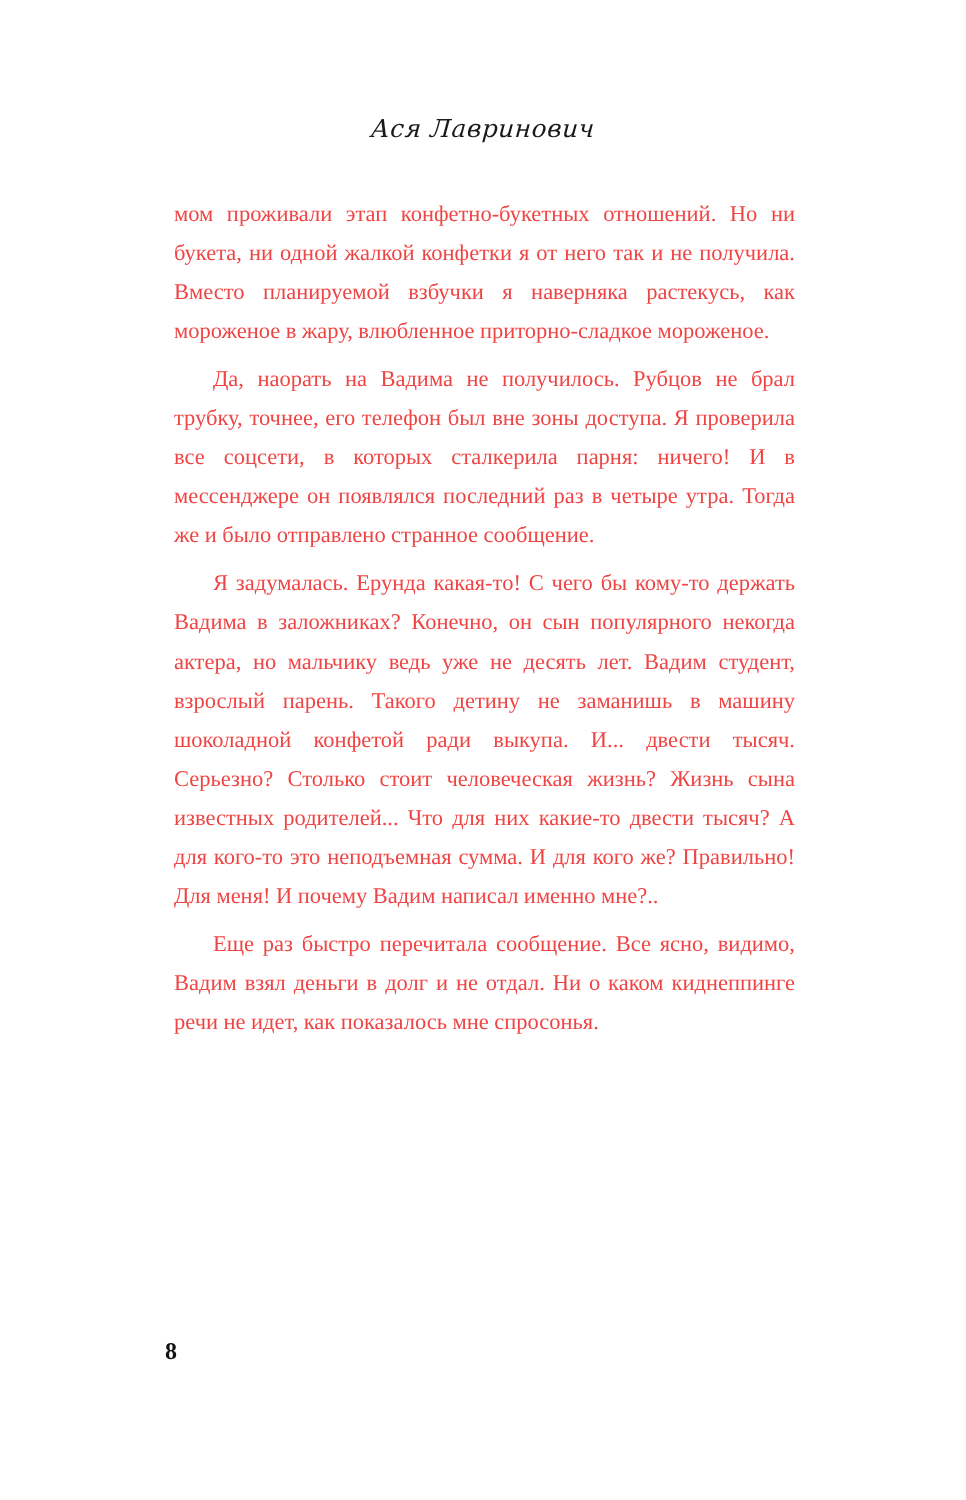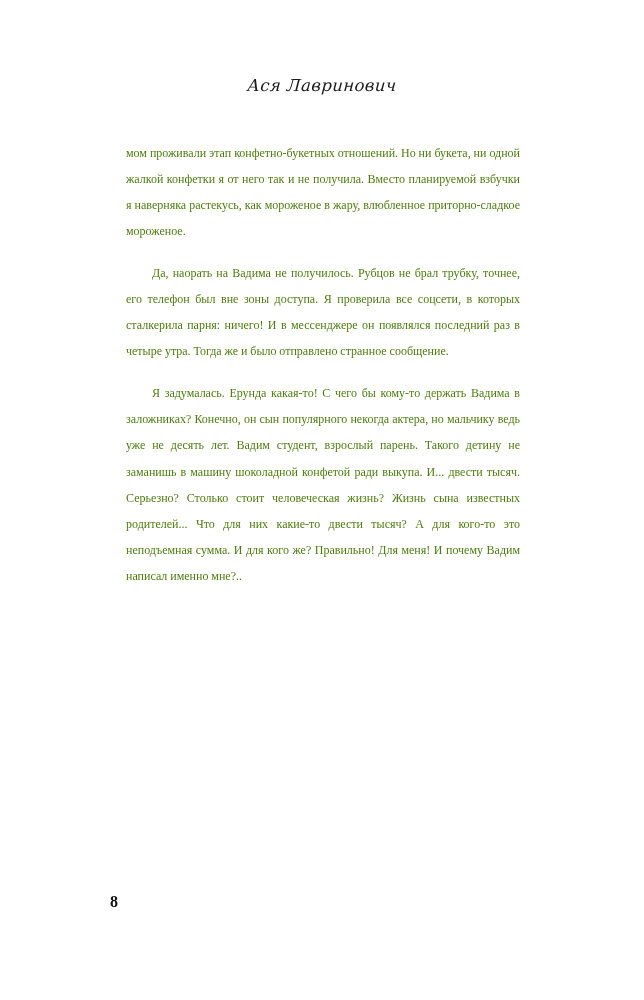--- a/index.html
+++ b/index.html
@@ -29,26 +29,26 @@
     color: #1a1a1a;
     transform: skewX(-4deg);
   }
   .text-block {
     position: absolute;
     left: 110px;
     top: 124px;
     width: 426px;
   }
   .para {
-    margin: 16px;
-    font-size: 12px;
+    margin: 6px;
+    font-size: 15px;
     line-height: 26.05px;
     text-align: justify;
     text-justify: inter-word;
-    color: #4d7c0f;
+    color: #ef4444;
     -webkit-hyphens: none;
     hyphens: none;
     word-spacing: -0.1px;
   }
   .para.indent {
     text-indent: 26px;
   }
   .para.noindent {
     text-indent: 0;
   }
@@ -66,17 +66,18 @@
 <body>
 
 <div class="page">
 
   <div class="running-head">Ася Лавринович</div>
 
   <div class="text-block">
     <p class="para noindent">мом проживали этап конфетно-букетных отношений. Но ни букета, ни одной жалкой конфетки я от него так и не получила. Вместо планируемой взбучки я навер­няка растекусь, как мороженое в жару, влюбленное приторно-сладкое мороженое.</p>
     <p class="para indent">Да, наорать на Вадима не получилось. Рубцов не брал трубку, точнее, его телефон был вне зоны доступа. Я проверила все соцсети, в которых сталкерила парня: ничего! И в мессенджере он появлялся последний раз в четыре утра. Тогда же и было отправлено странное сообщение.</p>
     <p class="para indent">Я задумалась. Ерунда какая-то! С чего бы кому-то держать Вадима в заложниках? Конечно, он сын популярного некогда актера, но мальчику ведь уже не десять лет. Вадим студент, взрослый парень. Такого детину не заманишь в машину шоколадной конфетой ради выкупа. И... двести тысяч. Серьезно? Столько стоит человеческая жизнь? Жизнь сына известных родителей... Что для них какие-то двести тысяч? А для кого-то это неподъемная сумма. И для кого же? Правильно! Для меня! И почему Вадим написал именно мне?..</p>
+    <p class="para indent">Еще раз быстро перечитала сообщение. Все ясно, видимо, Вадим взял деньги в долг и не отдал. Ни о каком киднеппинге речи не идет, как показалось мне спросонья.</p>
   </div>
 
   <div class="folio">8</div>
 
 </div>
 
 </body></html>

